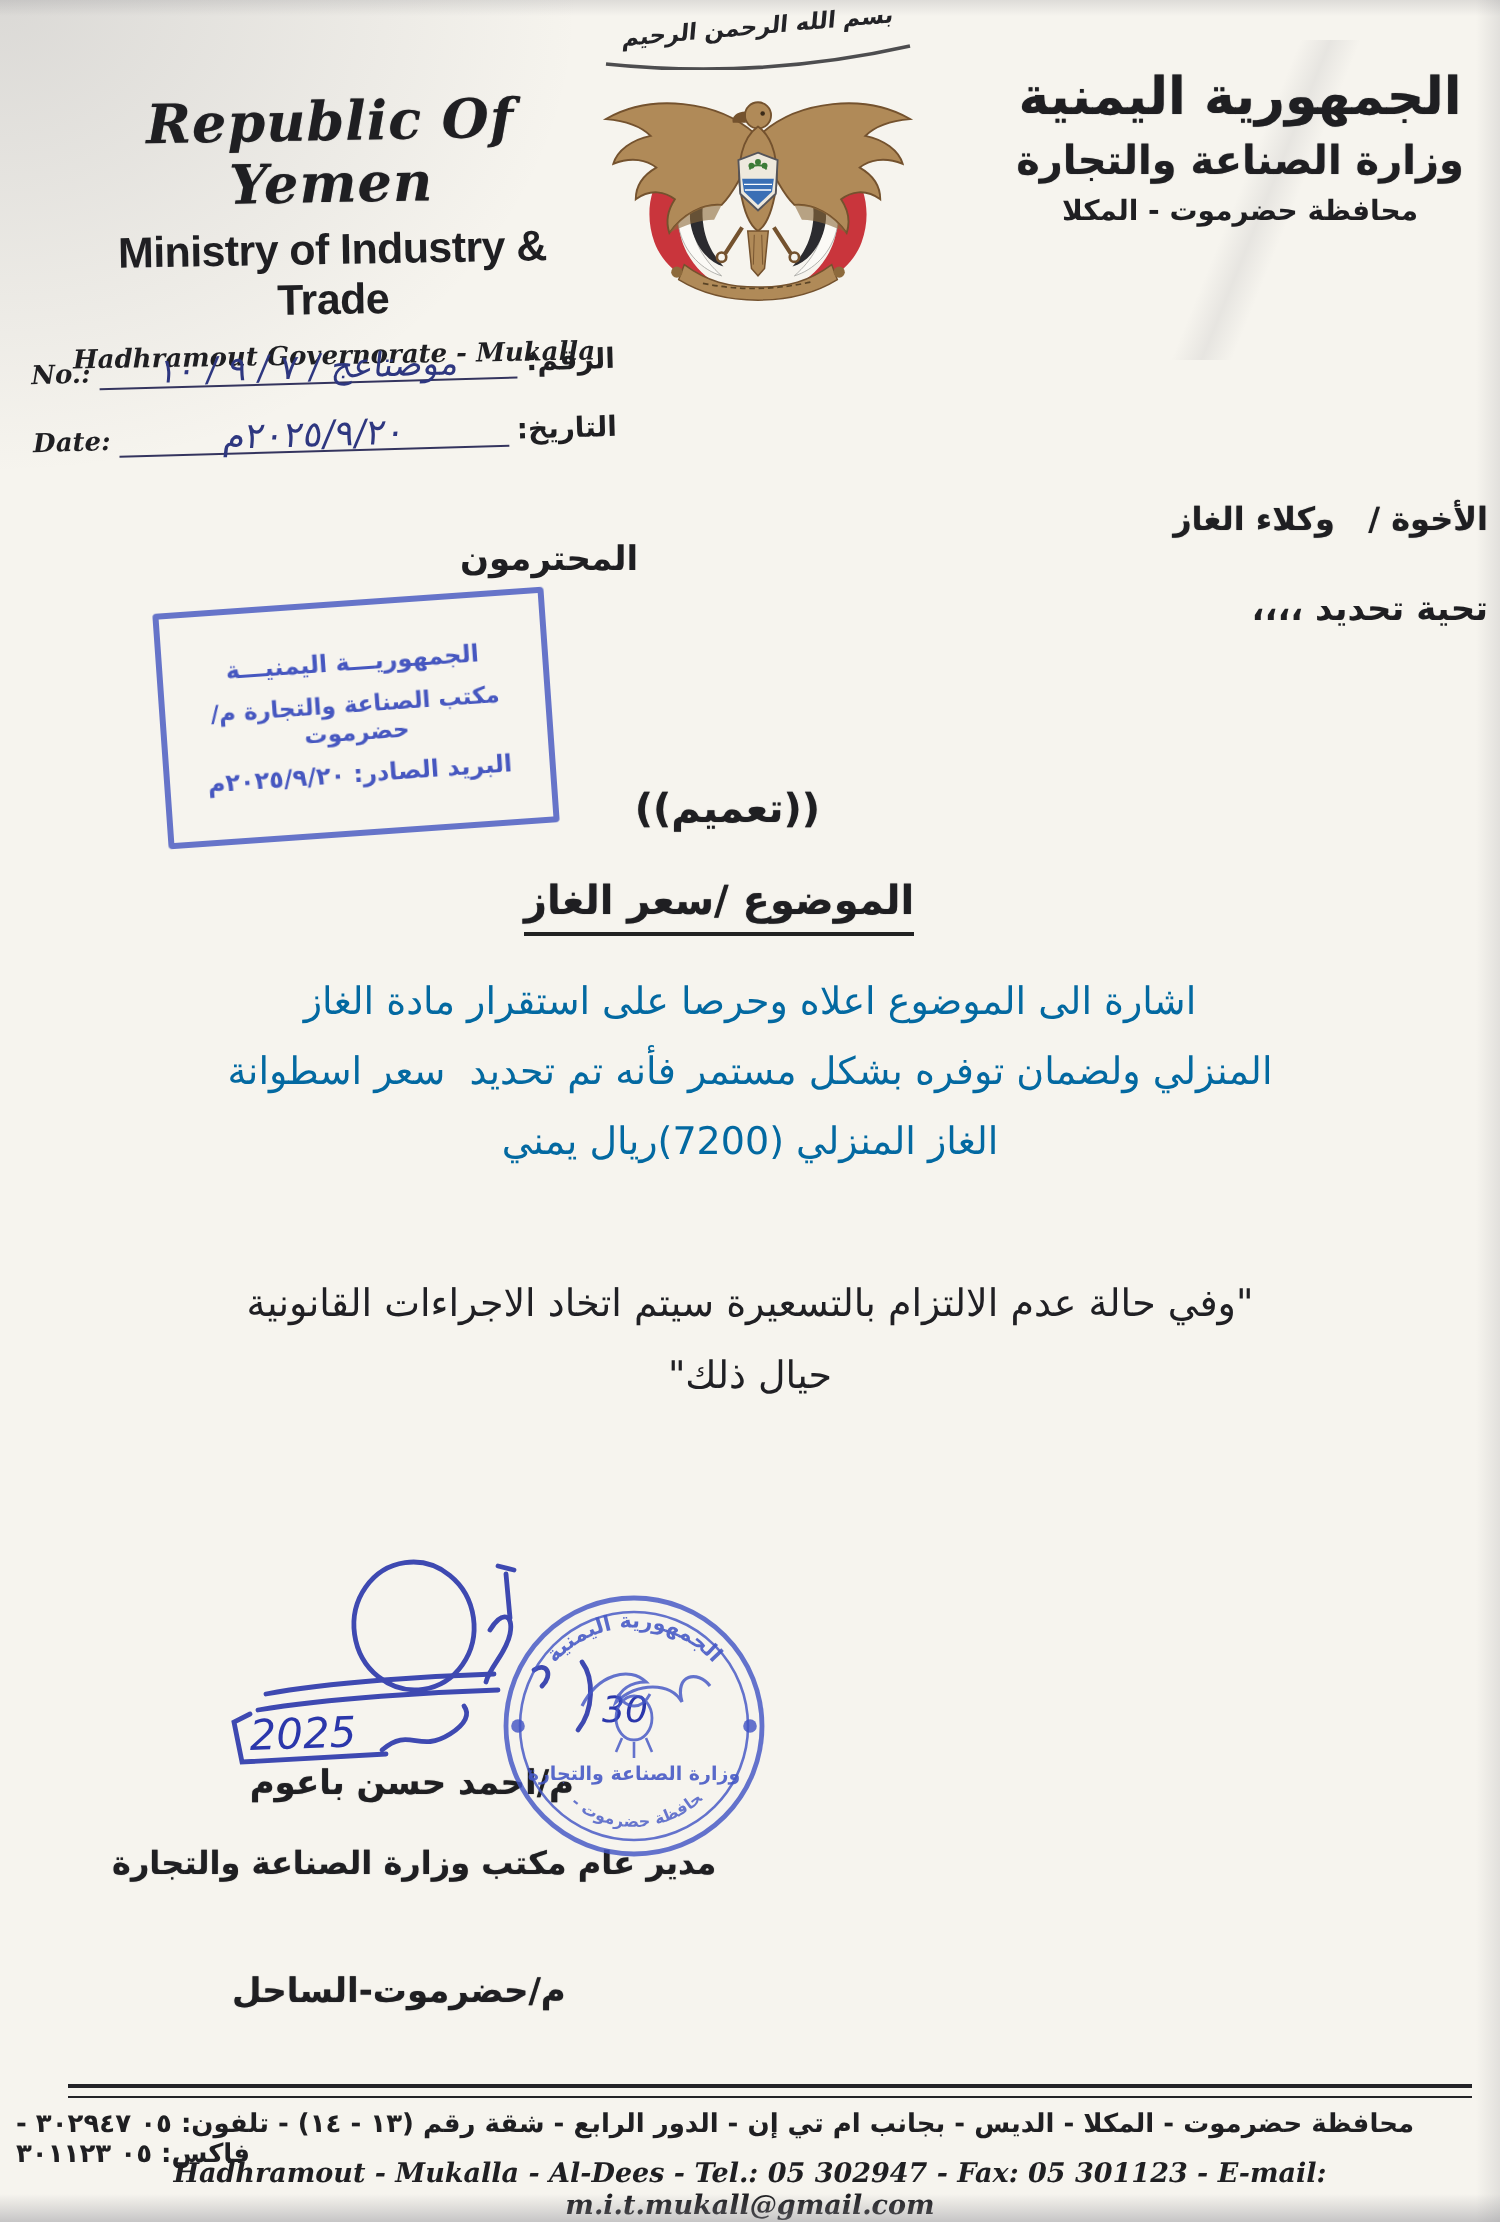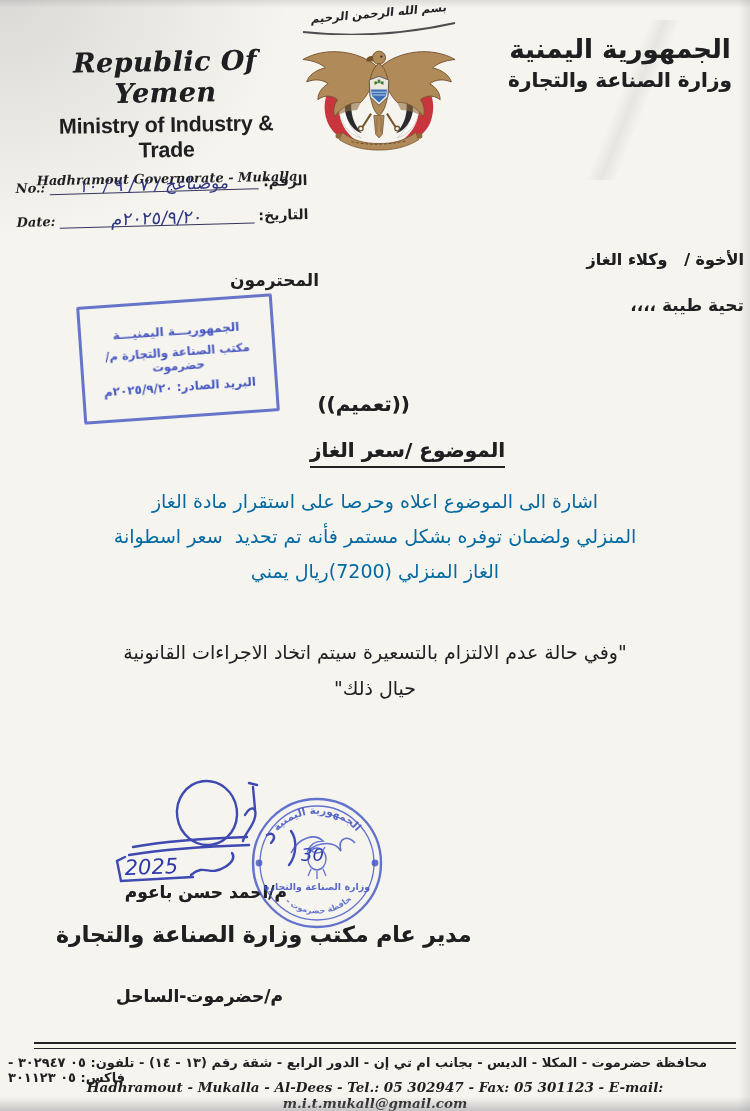--- a/index.html
+++ b/index.html
@@ -53,32 +53,32 @@
   .rect-stamp{left:80px;top:300px;width:196px;height:118px;transform:rotate(-4deg);
     border:3px solid rgba(61,79,190,.82);border-radius:2px;color:#3d4fbe;
     display:flex;flex-direction:column;justify-content:center;gap:7px;text-align:center;
     font-weight:600;direction:rtl;filter:blur(.3px);opacity:.95;padding:4px 6px;box-sizing:border-box;}
   .rect-stamp .s1{font-size:12px;}
   .rect-stamp .s2{font-size:11.5px;}
   .rect-stamp .s3{font-size:12px;}
 
   .taameem{left:280px;top:392px;width:130px;text-align:right;font-size:20px;font-weight:700;direction:rtl;}
   .subject{left:262px;top:438px;font-size:20px;font-weight:700;direction:rtl;
-           border-bottom:2.5px solid #222;padding-bottom:4px;margin-left:48px;}
+           border-bottom:2.5px solid #222;padding-bottom:4px;}
 
   .bodypar{left:95px;top:484px;width:560px;text-align:center;direction:rtl;
            font-size:19px;line-height:35px;color:#0369a1;}
   .warnpar{left:95px;top:634px;width:560px;text-align:center;direction:rtl;
            font-size:19px;line-height:36px;color:#202024;}
 
   
   .sig{left:95px;top:775px;width:250px;height:108px;}
   .rstamp{left:249px;top:795px;width:136px;height:136px;filter:blur(.2px);}
   .signer-name{left:92px;top:882px;width:195px;text-align:right;font-size:17px;font-weight:700;direction:rtl;}
-  .signer-title{left:56px;top:922px;font-size:22px;font-weight:700;direction:rtl;}
+  .signer-title{left:56px;top:922px;font-size:16px;font-weight:700;direction:rtl;}
   .signer-region{left:116px;top:986px;font-size:17px;font-weight:700;direction:rtl;}
 
   
   .rule1{left:34px;top:1042px;width:702px;border-top:2.5px solid #232327;}
   .rule2{left:34px;top:1048px;width:702px;border-top:1.2px solid #232327;}
   .footer-ar{left:8px;top:1055px;width:734px;text-align:left;font-size:13px;font-weight:700;direction:rtl;}
   .footer-en{left:8px;top:1079px;width:734px;text-align:center;font-size:13.5px;font-weight:700;
              font-style:italic;font-family:"DejaVu Serif",serif;}
 </style>
 </head>
@@ -133,20 +133,21 @@
       <path d="M48,100 C60,109 72,112 87.5,112 C103,112 115,109 127,100 L130,108 C117,116 103,119 87.5,119 C72,119 58,116 45,108 Z" fill="#b08a58" stroke="#74522e" stroke-width=".8"></path>
       <circle cx="44" cy="104" r="3" fill="#8d6a3c"></circle>
         <circle cx="131" cy="104" r="3" fill="#8d6a3c"></circle>
       <path d="M58,110 Q87,116 117,109" stroke="#5a4426" stroke-width=".9" fill="none" stroke-dasharray="3 2"></path>
     </svg>
   </div>
 
   <div class="abs hdr-right">
     <div class="l1 soft">الجمهورية اليمنية</div>
     <div class="l2 soft">وزارة الصناعة والتجارة</div>
+    <div class="l3">محافظة حضرموت - المكلا</div>
   </div>
 
   <div class="abs refblock">
     <div class="ref-row">
       <span class="ref-en">No.:</span>
       <span class="ref-line">
         <span class="ref-hw">موصتاعج ‏/ ٧ ‏/ ٩ ‏/ ١٠</span>
       </span>
       <span class="ref-ar">الرقم:</span>
     </div>
@@ -154,21 +155,21 @@
       <span class="ref-en">Date:</span>
       <span class="ref-line">
         <span class="ref-hw" style="font-size:18px;">٢٠٢٥/٩/٢٠م</span>
       </span>
       <span class="ref-ar">التاريخ:</span>
     </div>
   </div>
 
   <div class="abs addressee">
     <div class="addr-to soft">الأخوة /&nbsp;&nbsp;&nbsp;وكلاء الغاز</div>
-    <div class="addr-greet">تحية طيبة ،،،،</div>
+    <div class="addr-greet">تحية تحديد ،،،،</div>
   </div>
   <div class="abs honorific">المحترمون</div>
 
   <div class="abs rect-stamp">
     <div class="s1">الجمهوريـــة اليمنيـــة</div>
     <div class="s2">مكتب الصناعة والتجارة م/حضرموت</div>
     <div class="s3">البريد الصادر: ٢٠٢٥/٩/٢٠م</div>
   </div>
 
   <div class="abs taameem soft">((تعميم))</div>

